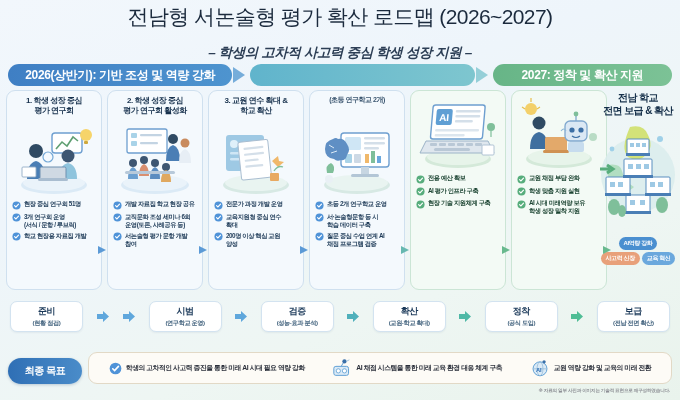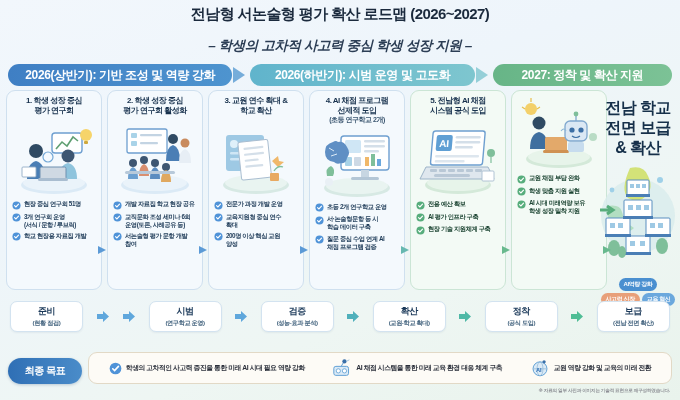--- a/index.html
+++ b/index.html
@@ -8,21 +8,21 @@
     width: 680px; height: 400px; overflow: hidden;
     font-family: "Liberation Sans", "DejaVu Sans", sans-serif;
   }
   #page {
     position: relative; width: 680px; height: 400px;
     background: linear-gradient(160deg,#f2f7fc 0%,#eef5fb 35%,#eef6f3 70%,#e9f3ec 100%);
   }
   
   .title-wrap { text-align: center; padding-top: 5px; }
   .main-title {
-    font-size: 15px; font-weight: 700; color: #1b2a3d;
+    font-size: 21px; font-weight: 400; color: #1b2a3d;
     letter-spacing: -0.6px; line-height: 1.15;
   }
   .sub-title {
     font-size: 13.5px; font-weight: 700; color: #2c3e55;
     font-style: italic; letter-spacing: -0.4px; margin-top: 15px;
   }
   
   .phases {
     position: absolute; top: 64px; left: 8px; right: 8px;
     height: 22px; display: flex; align-items: center;
@@ -74,23 +74,23 @@
   .card.green .bullet .btext { color: #1d4533; }
   .card-connector {
     position: absolute; right: -7px; top: 150px; width: 10px; z-index: 5;
   }
   
   .right-panel {
     position: absolute; top: 90px; right: 4px; width: 76px; height: 200px;
     display: flex; flex-direction: column; align-items: center;
   }
   .rp-title {
-    font-size: 16px; font-weight: 800; color: #16304a;
+    font-size: 10px; font-weight: 800; color: #16304a;
     text-align: center; line-height: 1.25; letter-spacing: -0.6px;
-    margin-top: 8px;
+    margin-top: 2px;
   }
   .rp-illus { margin-top: 2px; }
   .rp-badges {
     display: flex; flex-wrap: wrap; justify-content: center;
     gap: 2px; margin-top: 2px; width: 78px;
   }
   .badge {
     font-size: 6px; font-weight: 700; color: #fff;
     padding: 2px 5px; border-radius: 8px; white-space: nowrap;
     letter-spacing: -0.4px;
@@ -155,21 +155,20 @@
   <div class="phases">
     <div class="phase p1">
       <span>2026(상반기): 기반 조성 및 역량 강화</span>
       <span class="phase-arrow">
         <svg width="16" height="22" viewBox="0 0 16 22">
             <path d="M0 3 L12 11 L0 19 Z" fill="#4e94cf" opacity="0.75"></path>
           </svg>
       </span>
     </div>
     <div class="phase p2">
-      <span>2026(하반기): 시범 운영 및 고도화</span>
       <span class="phase-arrow">
         <svg width="16" height="22" viewBox="0 0 16 22">
             <path d="M0 3 L12 11 L0 19 Z" fill="#7ec6cf" opacity="0.8"></path>
           </svg>
       </span>
     </div>
     <div class="phase p3">
       <span>2027: 정착 및 확산 지원</span>
     </div>
   </div>
@@ -350,21 +349,20 @@
       </div>
       <span class="card-connector">
         <svg width="10" height="10" viewBox="0 0 10 10">
             <path d="M0 1 L8 5 L0 9 Z" fill="#5b9ad6"></path>
           </svg>
       </span>
     </div>
 
     <div class="card">
       <div class="card-title">
-        <span>4. AI 채점 프로그램<br>선제적 도입</span>
         <span class="note">(초등 연구학교 2개)</span>
       </div>
       <div class="illus">
         <svg viewBox="0 0 88 74" width="88" height="74">
           <ellipse cx="44" cy="62" rx="33" ry="9" fill="#d7e9e4"></ellipse>
           <ellipse cx="44" cy="60" rx="31" ry="8" fill="#e9f4f1"></ellipse>
           <rect x="28" y="10" width="48" height="34" rx="3" fill="#fff" stroke="#6e9fd0" stroke-width="1.4"></rect>
           <rect x="32" y="14" width="16" height="13" rx="1.5" fill="#cfe6f5"></rect>
           <rect x="51" y="14" width="21" height="2.4" rx="1.2" fill="#d4dfe9"></rect>
           <rect x="51" y="19" width="21" height="2.4" rx="1.2" fill="#d4dfe9"></rect>
@@ -412,21 +410,20 @@
         </div>
       </div>
       <span class="card-connector">
         <svg width="10" height="10" viewBox="0 0 10 10">
             <path d="M0 1 L8 5 L0 9 Z" fill="#67b8b0"></path>
           </svg>
       </span>
     </div>
 
     <div class="card green">
-      <div class="card-title">5. 전남형 AI 채점<br>시스템 공식 도입</div>
       <div class="illus">
         <svg viewBox="0 0 88 74" width="88" height="74">
           <ellipse cx="44" cy="62" rx="33" ry="9" fill="#d4e9d9"></ellipse>
           <ellipse cx="44" cy="60" rx="31" ry="8" fill="#e7f4ea"></ellipse>
           <g transform="skewX(-5)">
             <rect x="20" y="8" width="52" height="34" rx="2.5" fill="#fff" stroke="#6e9fd0" stroke-width="1.4"></rect>
             <rect x="24" y="12" width="16" height="16" rx="2" fill="#5f9fd4"></rect>
             <text x="27" y="24" font-size="10" font-weight="700" fill="#fff" font-family="Liberation Sans, sans-serif">AI</text>
             <rect x="43" y="13" width="25" height="2.4" rx="1.2" fill="#d4dfe9"></rect>
             <rect x="43" y="18" width="25" height="2.4" rx="1.2" fill="#d4dfe9"></rect>

